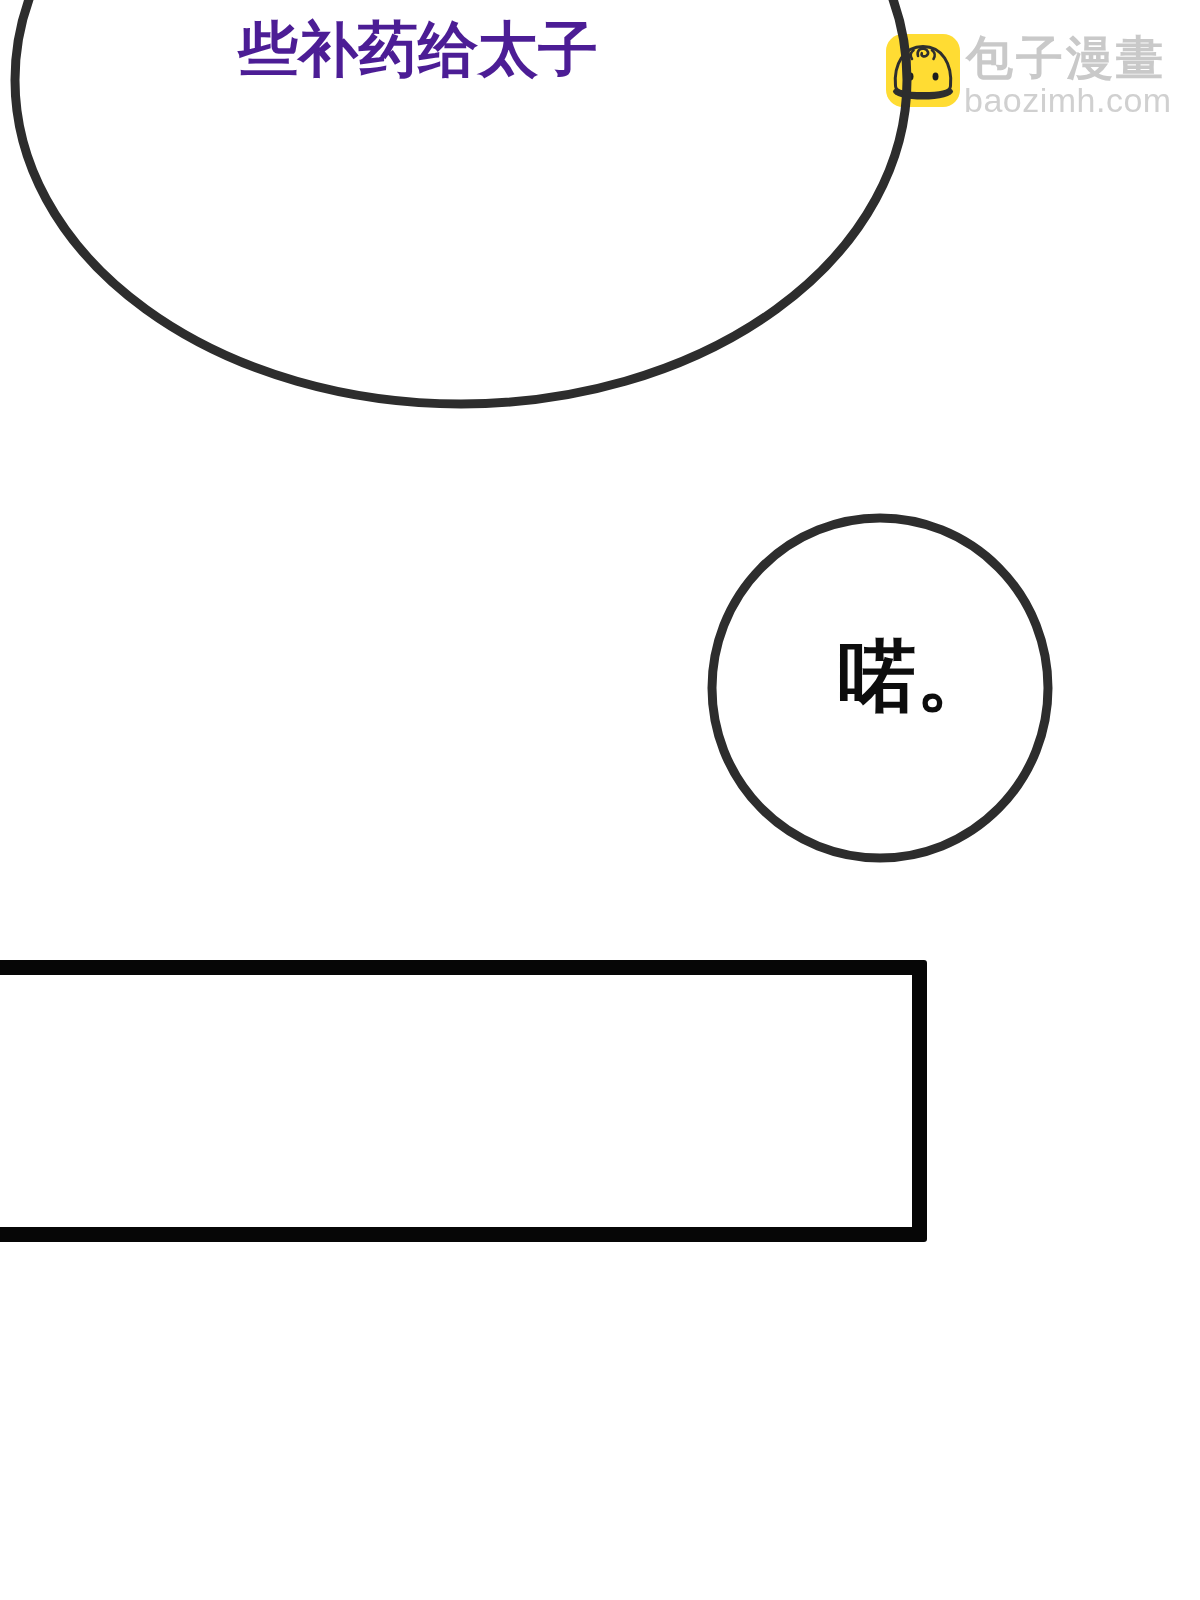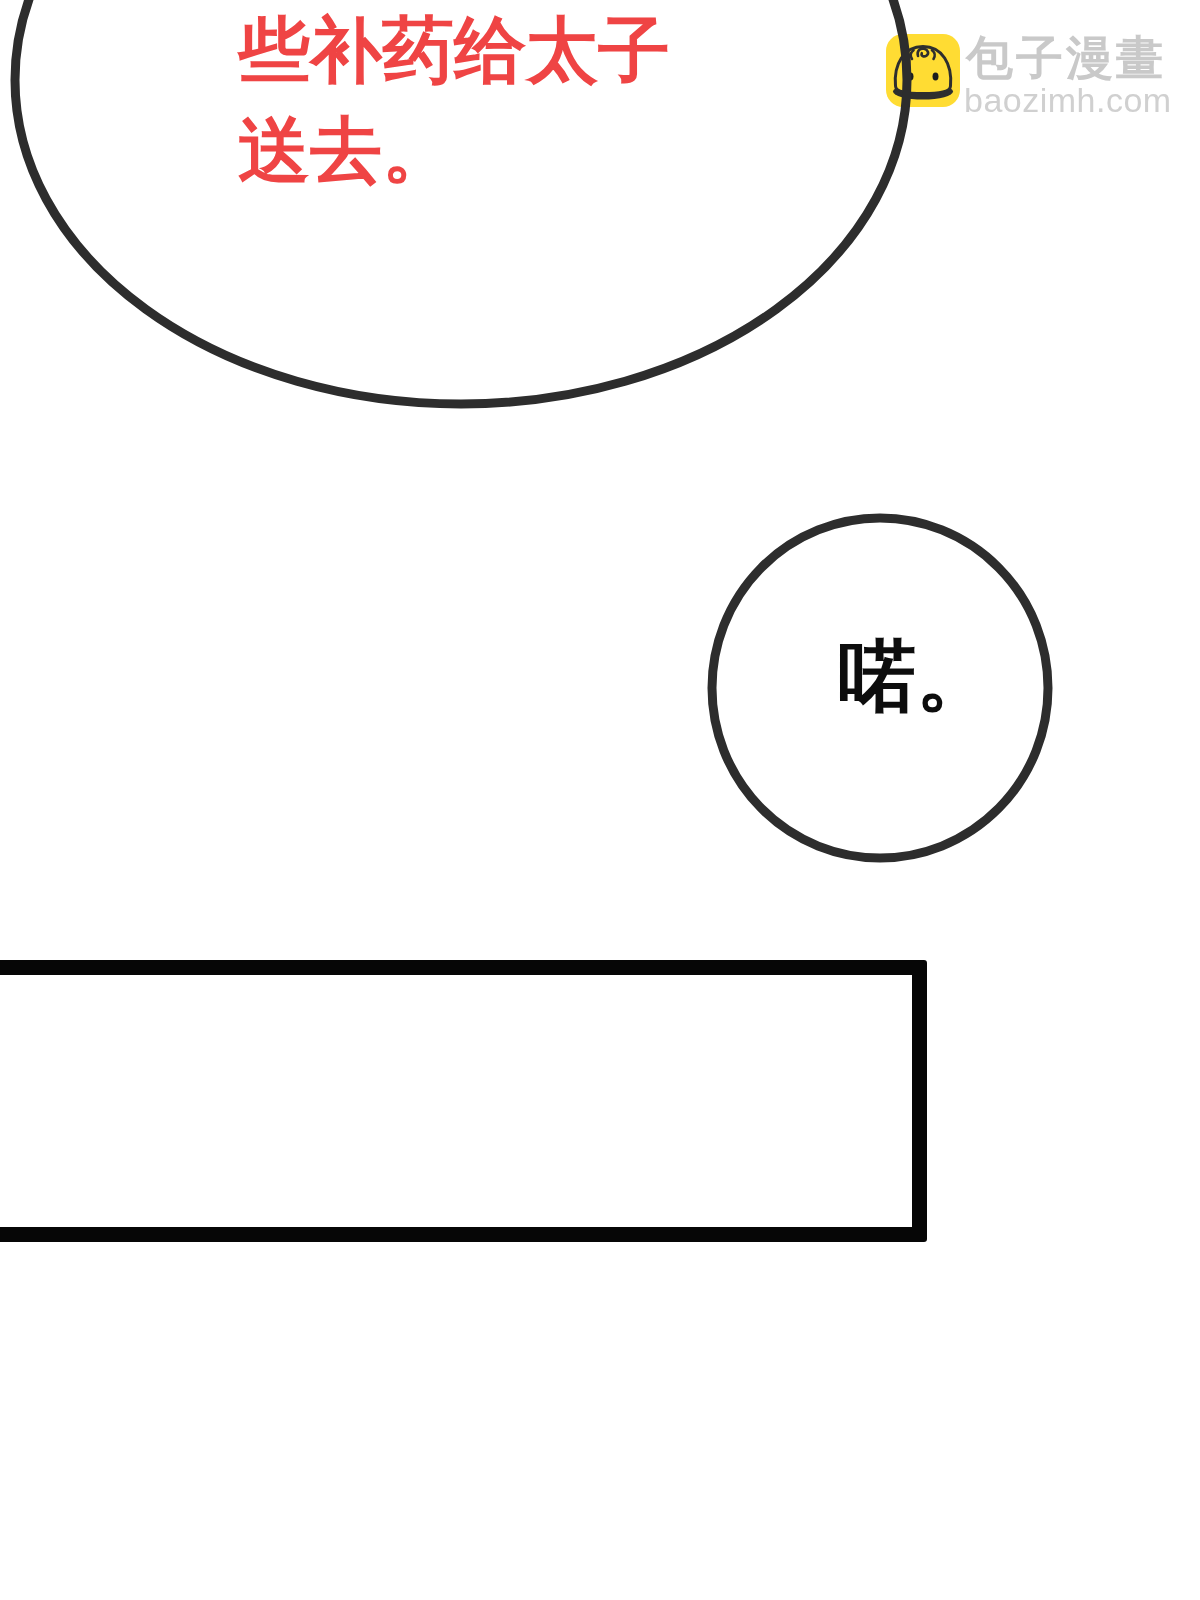--- a/index.html
+++ b/index.html
@@ -63,24 +63,24 @@
     z-index: 2;
     pointer-events: none;
   }
 
   
   .speech-main {
     position: absolute;
     left: 238px;
     top: 0px;
     z-index: 3;
-    font-size: 72px;
+    font-size: 60px;
     line-height: 100px;
     font-weight: 700;
-    color: #ef4444;
+    color: #4c1d95;
     letter-spacing: 0px;
     white-space: nowrap;
   }
   .speech-reply {
     position: absolute;
     left: 838px;
     top: 632px;
     z-index: 3;
     font-size: 78px;
     line-height: 1.15;
@@ -124,20 +124,19 @@
     <div class="wm-url">baozimh.com</div>
   </div>
 
   <svg class="art" width="1200" height="1600" viewBox="0 0 1200 1600">
     <ellipse cx="461" cy="80" rx="446" ry="324" fill="none" stroke-width="9" stroke="#2d2d2d"></ellipse>
     <ellipse cx="880" cy="688" rx="168" ry="170" fill="#ffffff" stroke-width="9" stroke="#2d2d2d"></ellipse>
   </svg>
 
   <div class="speech-main">
     <div>些补药给太子</div>
-    <div>送去。</div>
   </div>
 
   <div class="speech-reply">喏。</div>
 
   <div class="panel-frame"></div>
 
 </div>
 
 </body></html>

